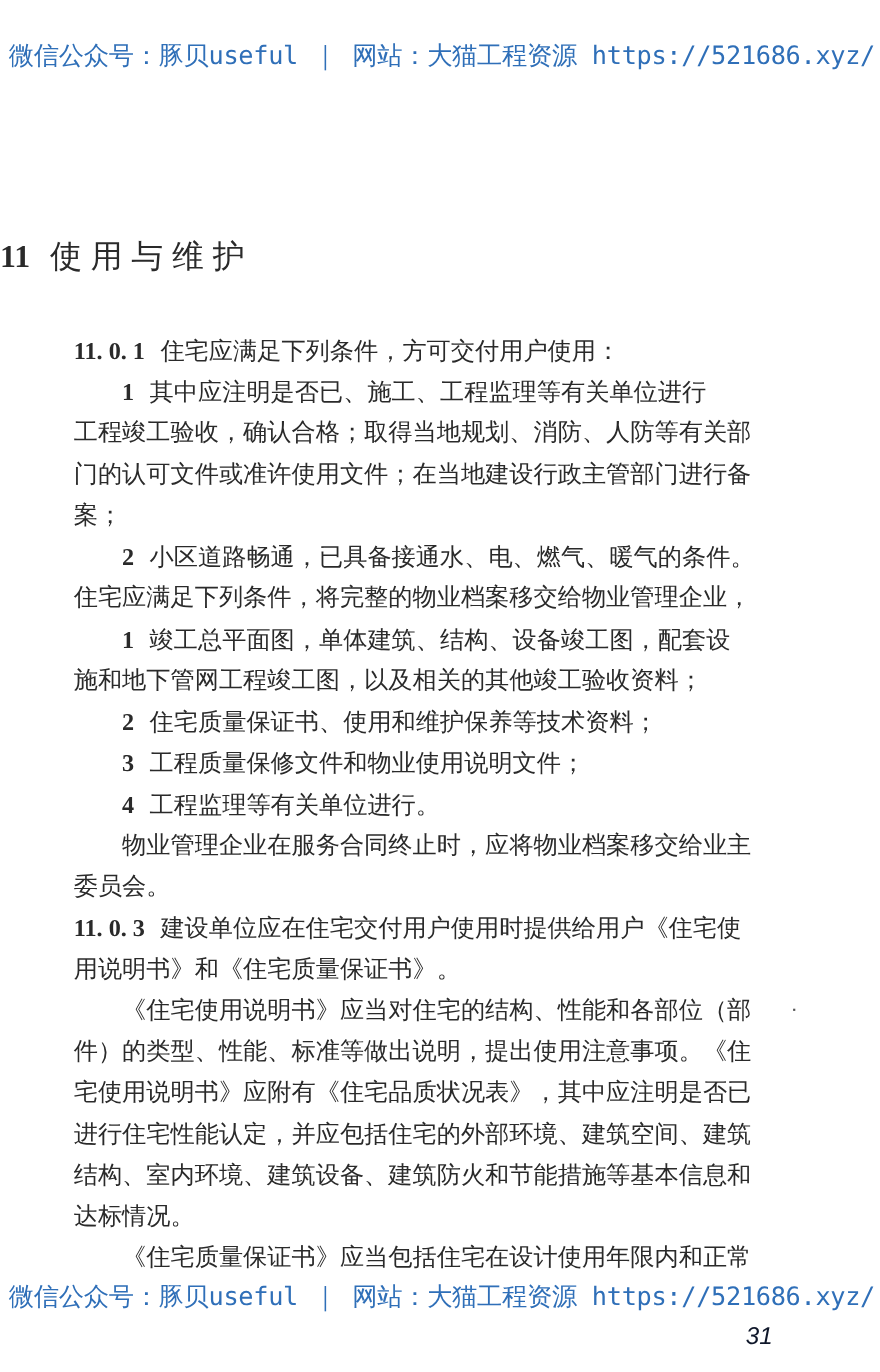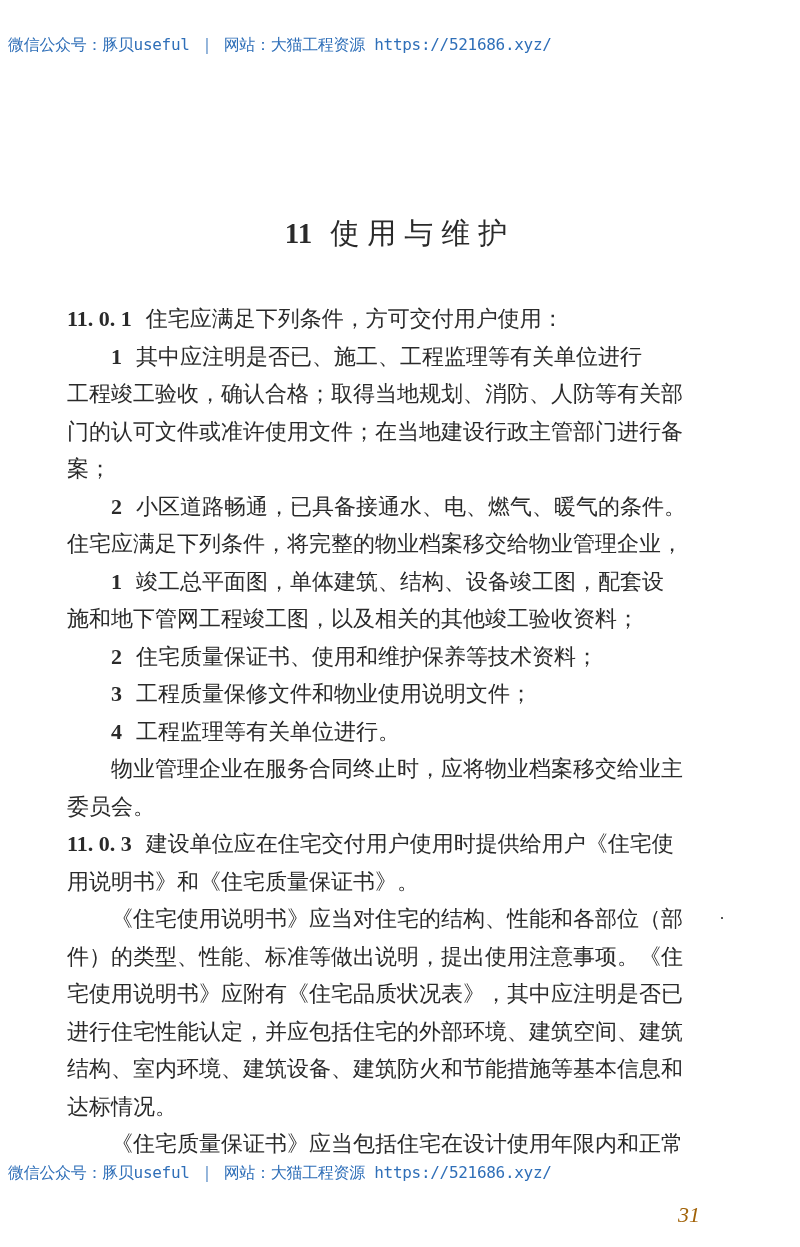--- a/index.html
+++ b/index.html
@@ -2,37 +2,37 @@
 <html><head>
 <meta charset="utf-8">
 <style>
   html, body { margin: 0; padding: 0; }
   body {
     width: 800px; height: 1247px; background: #ffffff; position: relative; overflow: hidden;
     font-family: "DejaVu Serif", "Liberation Serif", serif; color: #2a2a2a;
   }
   .watermark {
     position: absolute; left: 8px; font-family: "DejaVu Sans Mono", "Liberation Mono", monospace;
-    font-size: 16px; color: #2f6fb8; white-space: nowrap; letter-spacing: -0.3px;
+    font-size: 23px; color: #2f6fb8; white-space: nowrap; letter-spacing: -0.3px;
   }
   .wm-top { top: 35px; }
   .wm-bottom { top: 1163px; }
   .chapter {
-    position: absolute; top: 214px; left: 0; width: 800px; text-align: center;
+    position: absolute; top: 214px; left: 0; width: 800px; 
     font-size: 29px; letter-spacing: 8px;
   }
   .chapter .num { font-family: "Liberation Serif", serif; font-weight: bold; margin-right: 18px; letter-spacing: 0; }
   .content { position: absolute; left: 67px; top: 300px; width: 666px; font-size: 22px; line-height: 37.5px; }
   .line { white-space: nowrap; height: 37.5px; }
   .ind1 { padding-left: 44px; }
   .clause { font-family: "Liberation Serif", serif; font-weight: bold; margin-right: 14px; }
   .item { font-family: "Liberation Serif", serif; font-weight: bold; margin-right: 14px; }
   .page-num {
-    position: absolute; top: 1202px; left: 678px; font-family: Liberation Serif, serif;
-    font-style: italic; font-size: 22px; color: #a16207;
+    position: absolute; top: 1202px; left: 678px; font-family: Liberation Sans, sans-serif;
+    font-style: italic; font-size: 22px; color: #0f172a;
   }
   .dot { position: absolute; left: 721px; top: 917px; width: 2px; height: 2px; background: #555; }
 </style>
 </head>
 <body>
 
 <div class="watermark wm-top">微信公众号：豚贝useful ｜ 网站：大猫工程资源 https://521686.xyz/</div>
 
 <div class="chapter">
   <span class="num">11</span><span>使用与维护</span>

